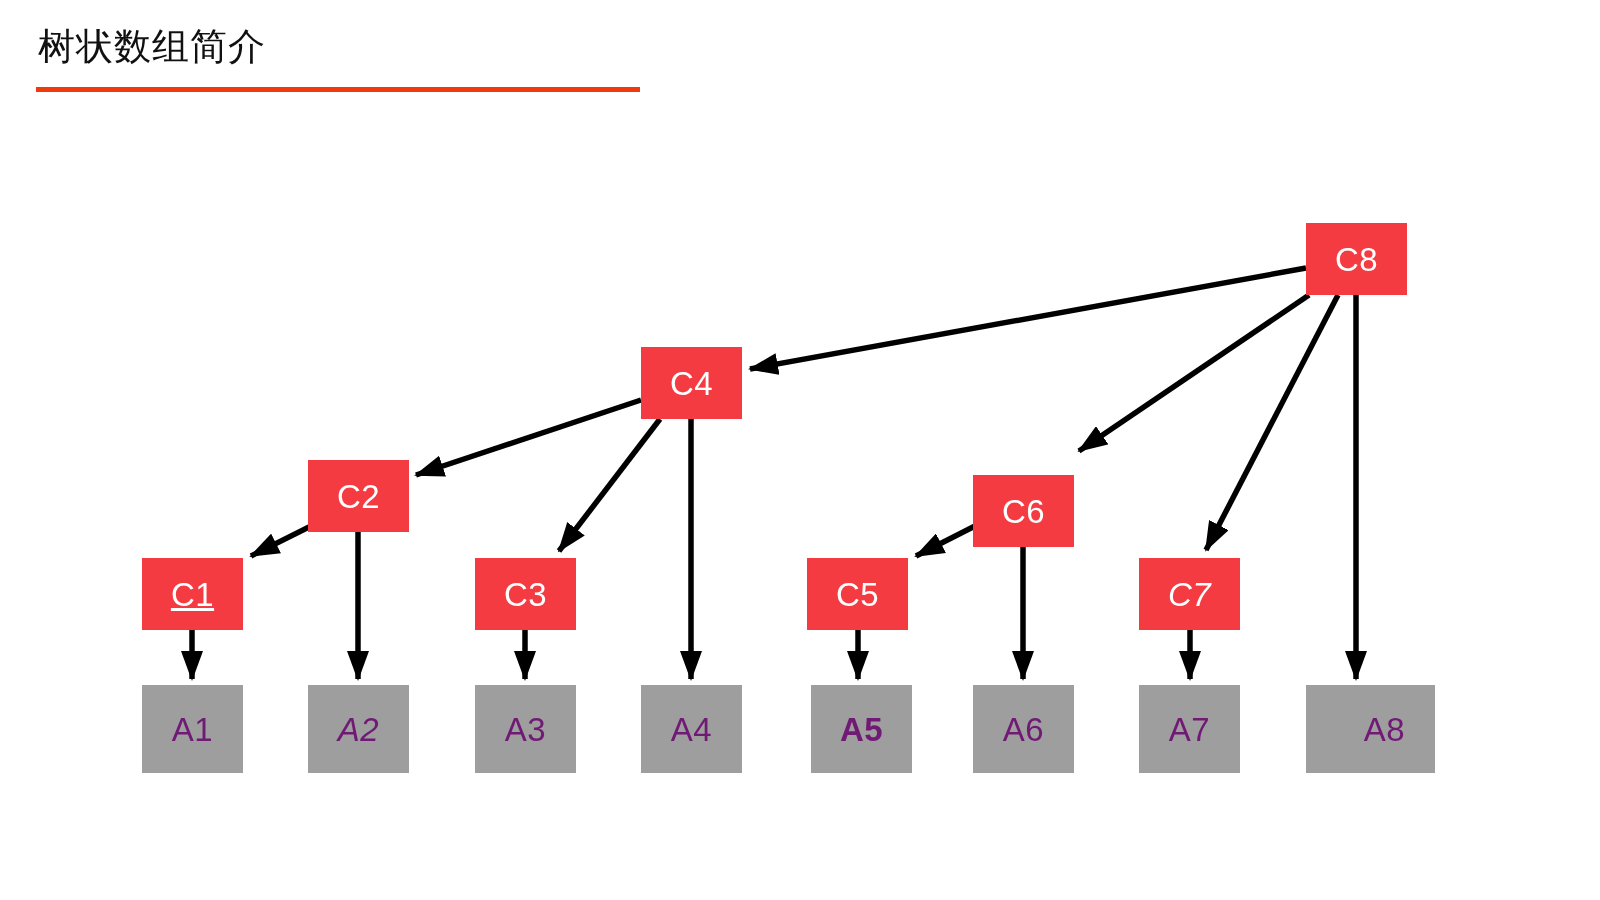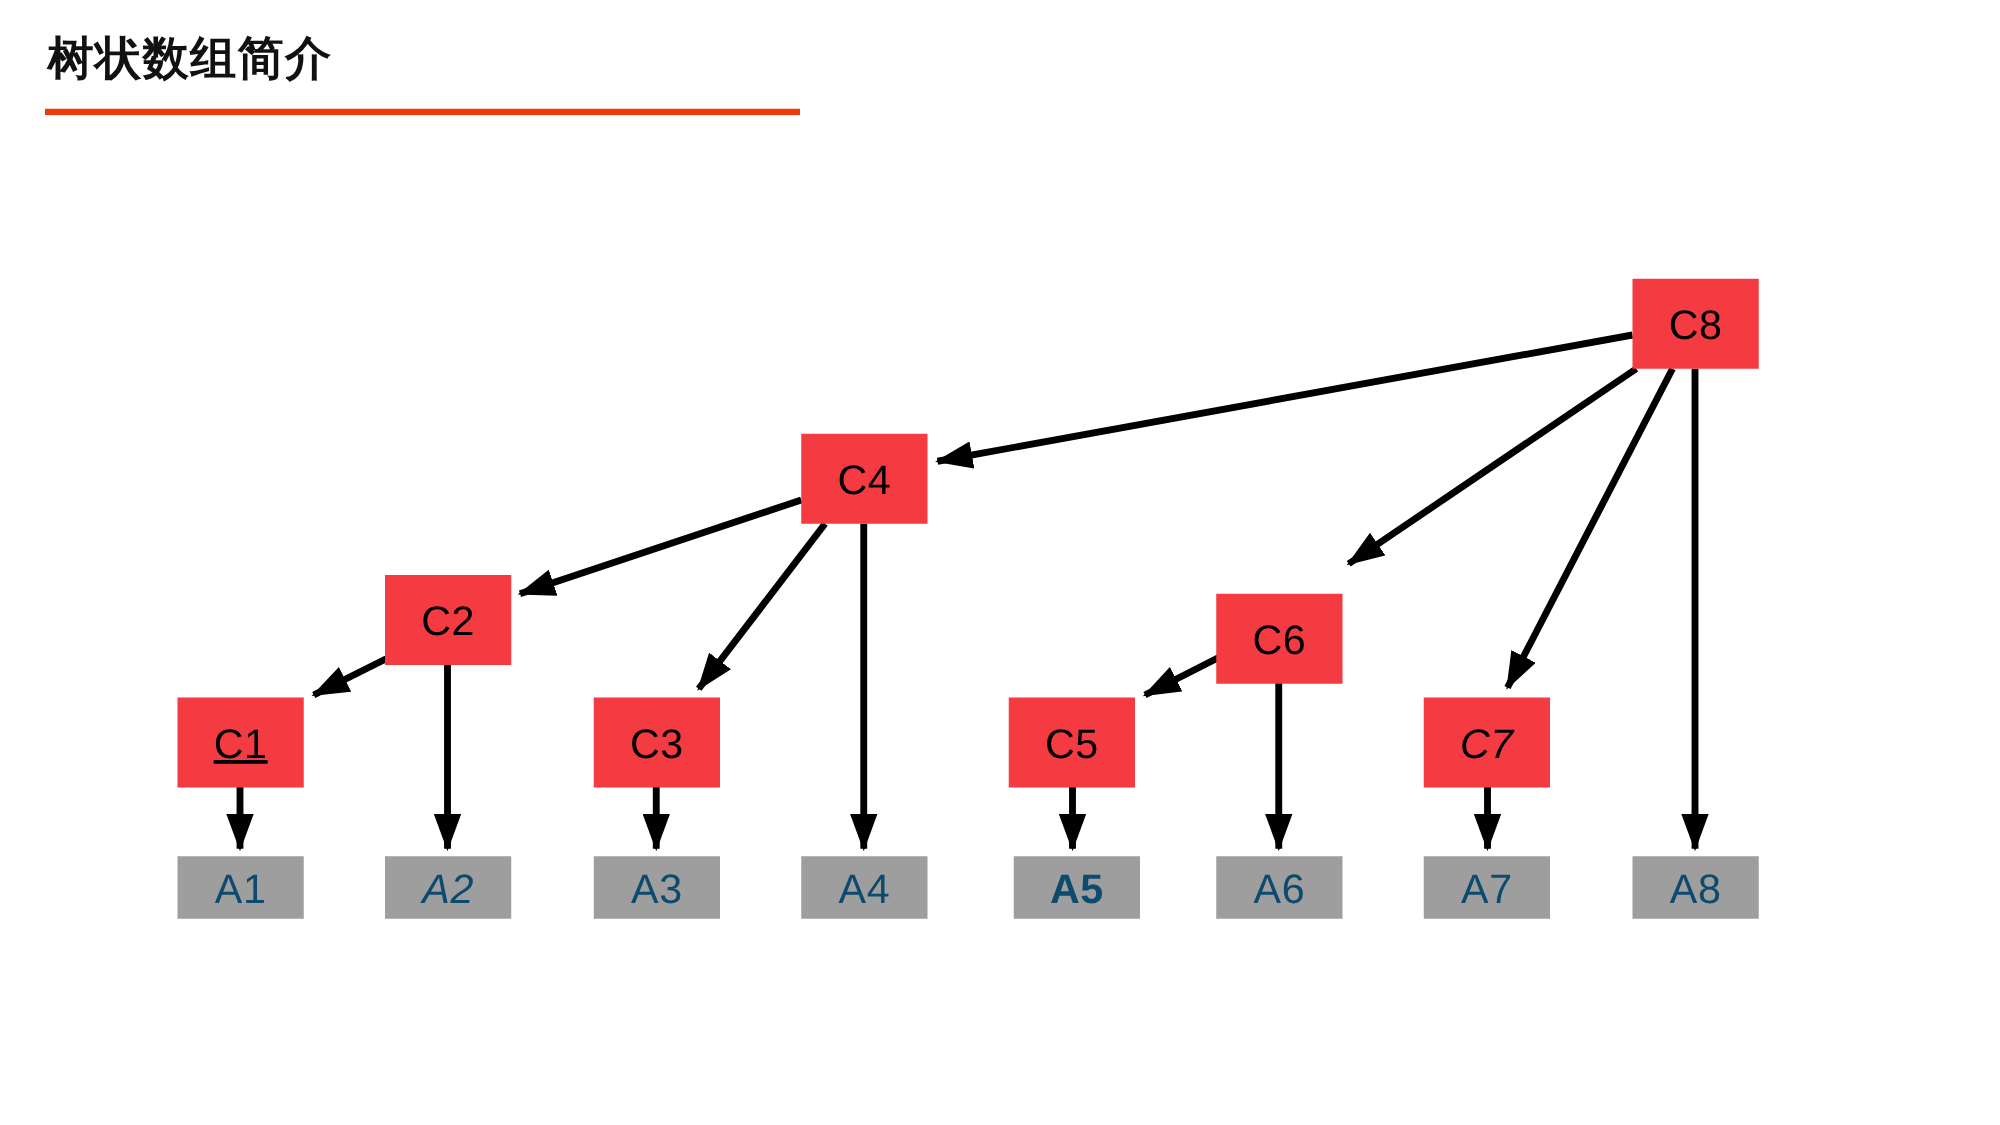--- a/index.html
+++ b/index.html
@@ -14,21 +14,21 @@
     height: 900px;
     background: #ffffff;
     overflow: hidden;
   }
   .page-title {
     position: absolute;
     left: 38px;
     top: 22px;
     margin: 0;
     font-size: 37px;
-    font-weight: 700;
+    font-weight: 400;
     color: #111111;
     letter-spacing: 1px;
     white-space: nowrap;
   }
   .title-underline {
     position: absolute;
     left: 36px;
     top: 87px;
     width: 604px;
     height: 5px;
@@ -47,26 +47,26 @@
     height: 72px;
     display: flex;
     align-items: center;
     justify-content: center;
     font-size: 33px;
     line-height: 1;
     letter-spacing: 0.5px;
   }
   .node.tree {
     background: #f43b42;
-    color: #000000;
+    color: #ffffff;
   }
   .node.array {
     background: #9e9e9e;
-    color: #0c4a6e;
-    height: 50px;
+    color: #701a75;
+    height: 88px;
   }
 </style>
 </head>
 <body>
 
 <div class="canvas">
 
   <h1 class="page-title">树状数组简介</h1>
   <div class="title-underline"></div>
 
@@ -134,17 +134,17 @@
     </div>
   <div class="node array" style="left:811px;  top:685px;font-weight:bold;">
       <span>A5</span>
     </div>
   <div class="node array" style="left:973px;  top:685px;">
       <span>A6</span>
     </div>
   <div class="node array" style="left:1139px; top:685px;">
       <span>A7</span>
     </div>
-  <div class="node array" style="left:1306px; top:685px;">
+  <div class="node array" style="left:1306px; top:685px;padding-left:28px;">
       <span>A8</span>
     </div>
 
 </div>
 
 </body></html>

